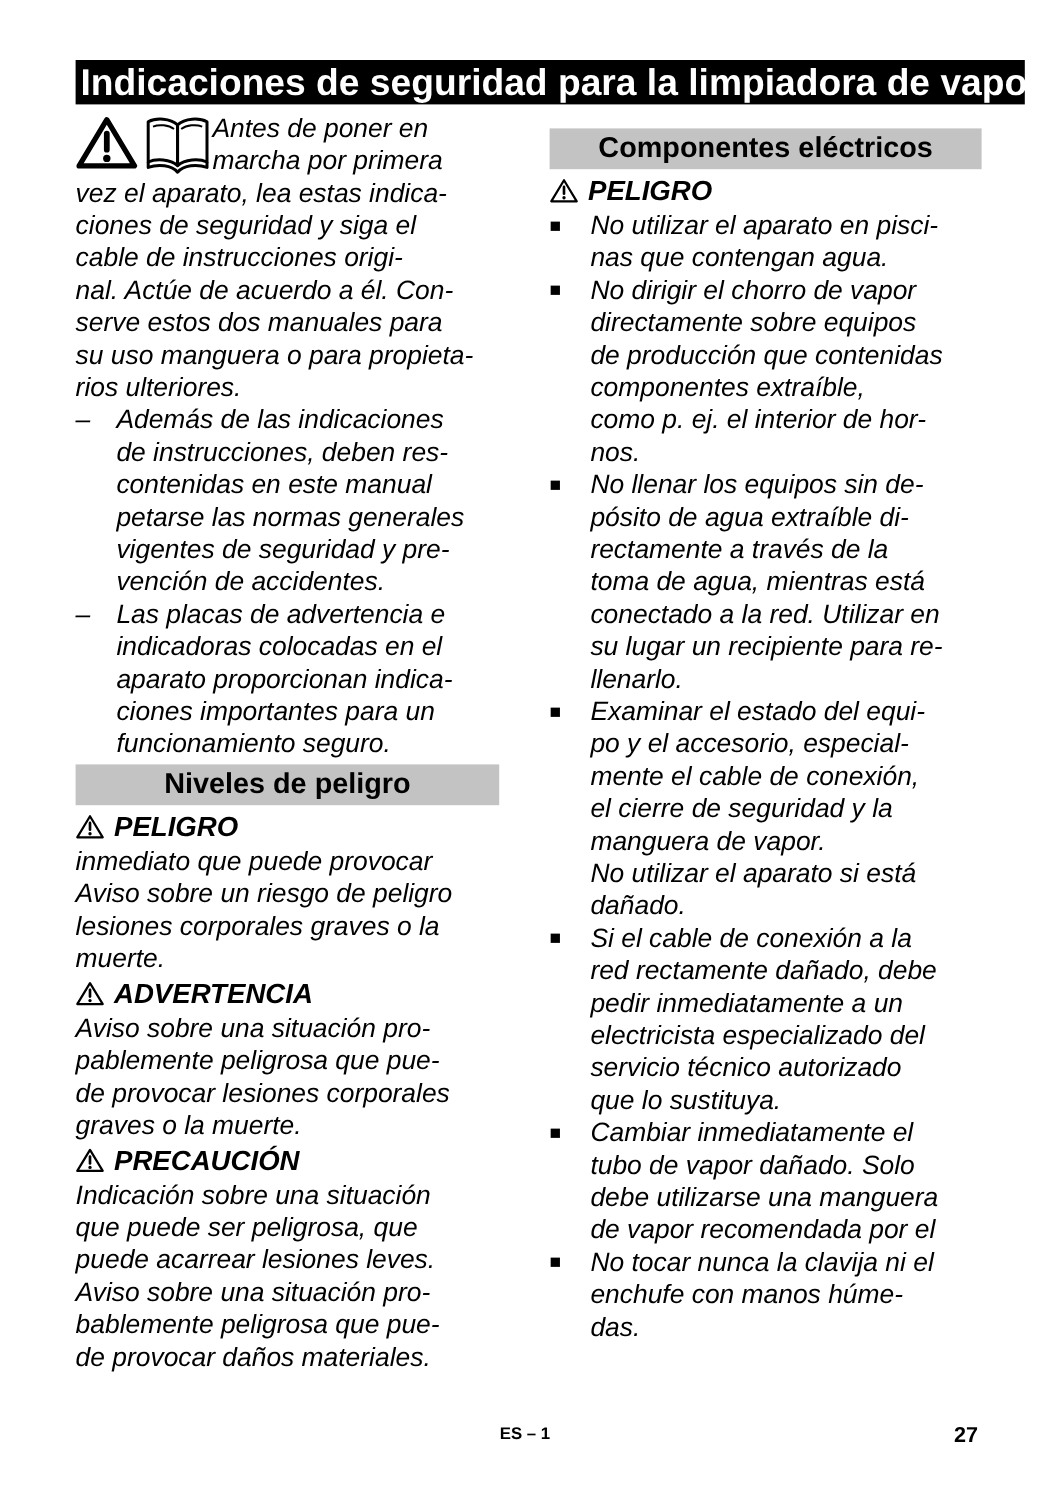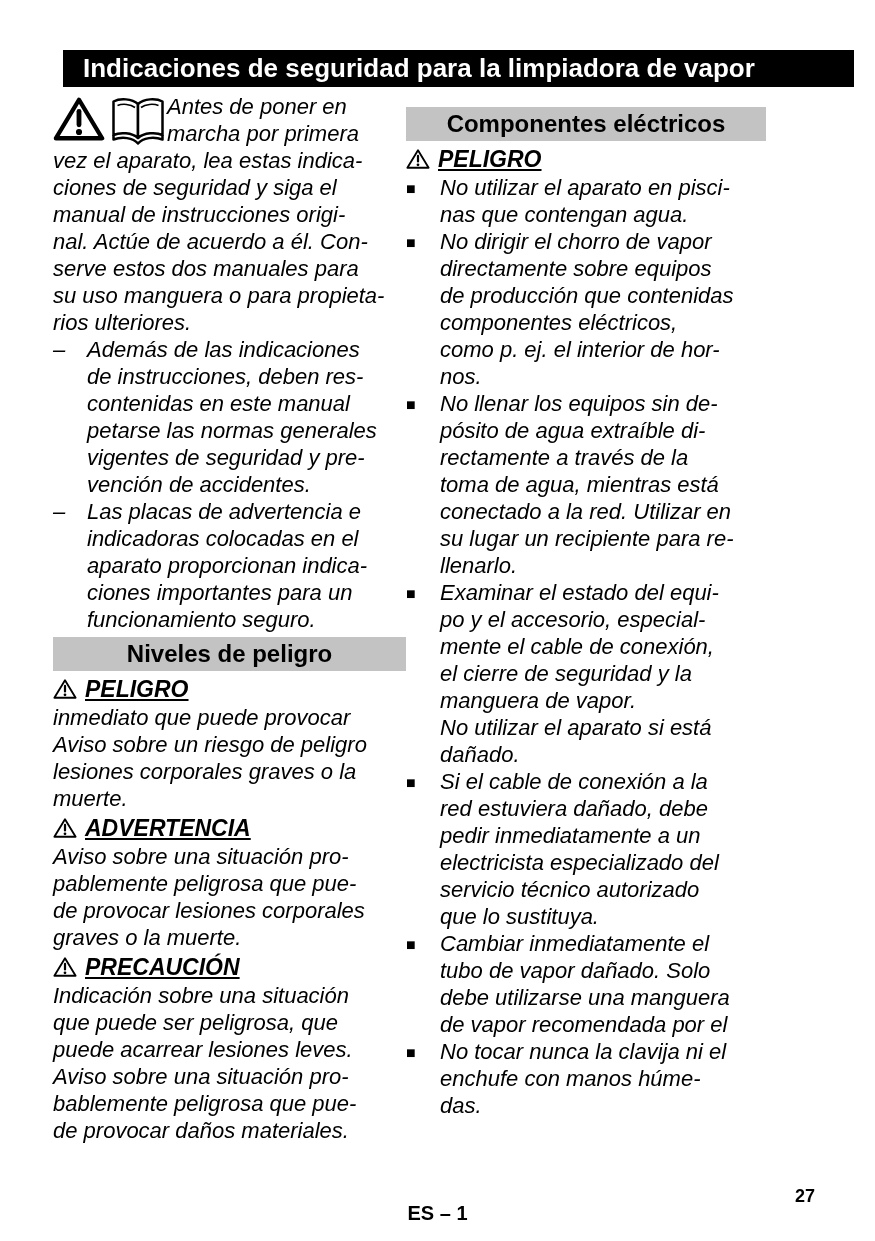--- a/index.html
+++ b/index.html
@@ -6,48 +6,48 @@
   .page {
     position:relative; width:875px; height:1241px; margin:0 auto;
     background:var(--page-bg, #ffffff);
     font-family:"Liberation Sans","DejaVu Sans",sans-serif;
     color:var(--text, #000000);
     overflow:hidden;
   }
   .title-bar {
     position:absolute; left:63px; top:50px; width:791px; height:37px;
     background:var(--title-bg,#000); color:var(--title-fg,#fff);
-    font-weight:bold; font-size:26px; line-height:37px; letter-spacing:0px;
-    padding-left:20px; box-sizing:border-box; white-space:nowrap;
-  }
-  .columns { position:absolute; left:53px; top:93px; width:760px; display:flex; }
+    font-weight:bold; font-size:31px; line-height:37px; letter-spacing:0px;
+    padding-left:4px; box-sizing:border-box; white-space:nowrap;
+  }
+  .columns { position:absolute; left:63px; top:93px; width:760px; display:flex; gap:42px; }
   .col-left  { width:353px; flex:none; }
   .col-right { width:360px; flex:none; }
   .tline { font-style:italic; font-size:22px; line-height:27px; white-space:nowrap; }
   .para { margin:0; }
   .intro-icons {
     float:left; width:114px; height:54px; display:flex; align-items:flex-start; gap:4px;
     padding-top:2px; box-sizing:border-box;
   }
   .section-header {
     background:var(--section-header-bg,#c3c3c3);
     text-align:center; font-weight:bold; font-style:normal;
     font-size:24px; height:34px; line-height:34px; margin:4px 0 3px;
   }
   .col-right > .section-header { margin-top:14px; }
-  .danger-heading { display:flex; align-items:center; gap:8px; height:30px; margin-top:1px;text-decoration:underline; }
+  .danger-heading { display:flex; align-items:center; gap:8px; height:30px; margin-top:1px; }
   .danger-label { font-weight:bold; font-style:italic; font-size:23px; line-height:30px; white-space:nowrap; }
   .tri-icon { display:inline-flex; align-items:center; }
   .li { display:flex; align-items:flex-start; }
   .li .marker { flex:none; width:34px; font-size:22px; font-style:italic; line-height:27px; }
   .li .marker.sq { font-style:normal; font-size:16px; line-height:27px; padding-top:1px; }
   .li .li-content { flex:1; min-width:0; }
   .footer-center {
     position:absolute; left:0; top:1186px; width:100%; text-align:center;
-    font-weight:bold; font-size:20px;margin-top:16px;
+    font-weight:bold; font-size:14px;
   }
   .footer-page-number {
     position:absolute; right:60px; top:1186px;
     font-weight:bold; font-size:18px;
   }
 </style>
 </head>
 <body>
 
 <div class="page">
@@ -75,21 +75,21 @@
               <path d="M32 12.5 C36.5 9 44.5 8.5 49.5 10.5" fill="none" stroke="#000" stroke-width="1.6"></path>
               <path d="M4.5 40 V44.5 C13 41.5 24 42.5 29 48.5 C34 42.5 45 41.5 53.5 44.5 V40" fill="none" stroke="#000" stroke-width="2.5" stroke-linejoin="round"></path>
             </svg>
           </span>
         </span>
         <div>
             <div class="tline">Antes de poner en</div>
             <div class="tline">marcha por primera</div>
             <div class="tline">vez el aparato, lea estas indica-</div>
             <div class="tline">ciones de seguridad y siga el</div>
-            <div class="tline">manual de instrucciones origi-</div>
+            <div class="tline">cable de instrucciones origi-</div>
             <div class="tline">nal. Actúe de acuerdo a él. Con-</div>
             <div class="tline">serve estos dos manuales para</div>
             <div class="tline">su uso manguera o para propieta-</div>
             <div class="tline">rios ulteriores.</div>
           </div>
       </div>
 
       <div>
           <div class="li">
             <span class="marker dash">–</span>
@@ -193,21 +193,21 @@
               <div class="tline">No utilizar el aparato en pisci-</div>
               <div class="tline">nas que contengan agua.</div>
             </div>
           </div>
           <div class="li">
             <span class="marker sq">■</span>
             <div class="li-content">
               <div class="tline">No dirigir el chorro de vapor</div>
               <div class="tline">directamente sobre equipos</div>
               <div class="tline">de producción que contenidas</div>
-              <div class="tline">componentes eléctricos,</div>
+              <div class="tline">componentes extraíble,</div>
               <div class="tline">como p. ej. el interior de hor-</div>
               <div class="tline">nos.</div>
             </div>
           </div>
           <div class="li">
             <span class="marker sq">■</span>
             <div class="li-content">
               <div class="tline">No llenar los equipos sin de-</div>
               <div class="tline">pósito de agua extraíble di-</div>
               <div class="tline">rectamente a través de la</div>
@@ -226,21 +226,21 @@
               <div class="tline">el cierre de seguridad y la</div>
               <div class="tline">manguera de vapor.</div>
               <div class="tline">No utilizar el aparato si está</div>
               <div class="tline">dañado.</div>
             </div>
           </div>
           <div class="li">
             <span class="marker sq">■</span>
             <div class="li-content">
               <div class="tline">Si el cable de conexión a la</div>
-              <div class="tline">red estuviera dañado, debe</div>
+              <div class="tline">red rectamente dañado, debe</div>
               <div class="tline">pedir inmediatamente a un</div>
               <div class="tline">electricista especializado del</div>
               <div class="tline">servicio técnico autorizado</div>
               <div class="tline">que lo sustituya.</div>
             </div>
           </div>
           <div class="li">
             <span class="marker sq">■</span>
             <div class="li-content">
               <div class="tline">Cambiar inmediatamente el</div>

